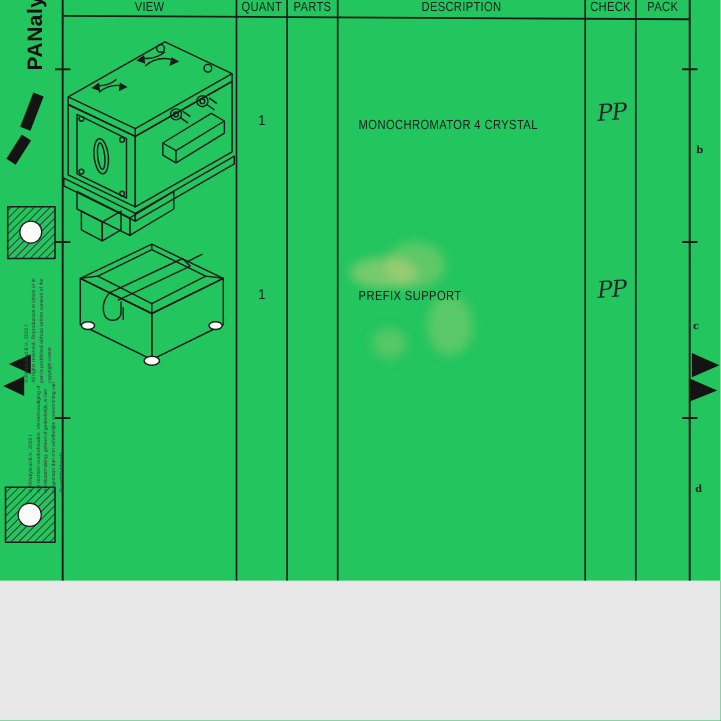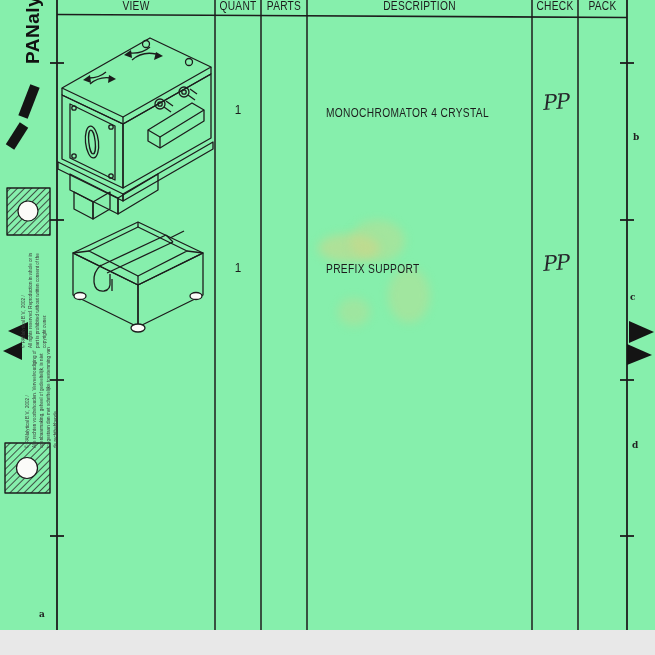--- a/index.html
+++ b/index.html
@@ -1,16 +1,16 @@
 <!DOCTYPE html>
 <html><head>
 <meta charset="utf-8">
 <style>
   html,body{margin:0;padding:0;background:#e8e8e8;}
-  .page{position:relative;width:655px;height:630px;background:#86efac;overflow:hidden;
+  .page{position:relative;width:655px;height:528px;background:#22c55e;overflow:hidden;
         font-family:"Liberation Sans",sans-serif;}
   .page svg{position:absolute;left:0;top:0;}
   .t{position:absolute;color:#1c1c1c;white-space:nowrap;}
   .hdr{top:-1px;height:15px;line-height:15px;font-size:12px;text-align:center;
        transform:scaleX(0.85);transform-origin:center top;letter-spacing:0.3px;}
   .cadnum{font-size:13px;line-height:15px;text-align:center;transform:scaleX(0.9);transform-origin:center;}
   .caddesc{font-size:12px;line-height:15px;letter-spacing:0.4px;transform:scaleX(0.85);transform-origin:left center;}
   .script{font-family:"DejaVu Serif",serif;font-style:italic;font-size:21px;letter-spacing:-1px;
           transform:rotate(-4deg);color:#26262b;text-align:center;width:40px;}
   .zone{font-family:"DejaVu Serif",serif;font-weight:bold;font-size:9px;color:#222;}

